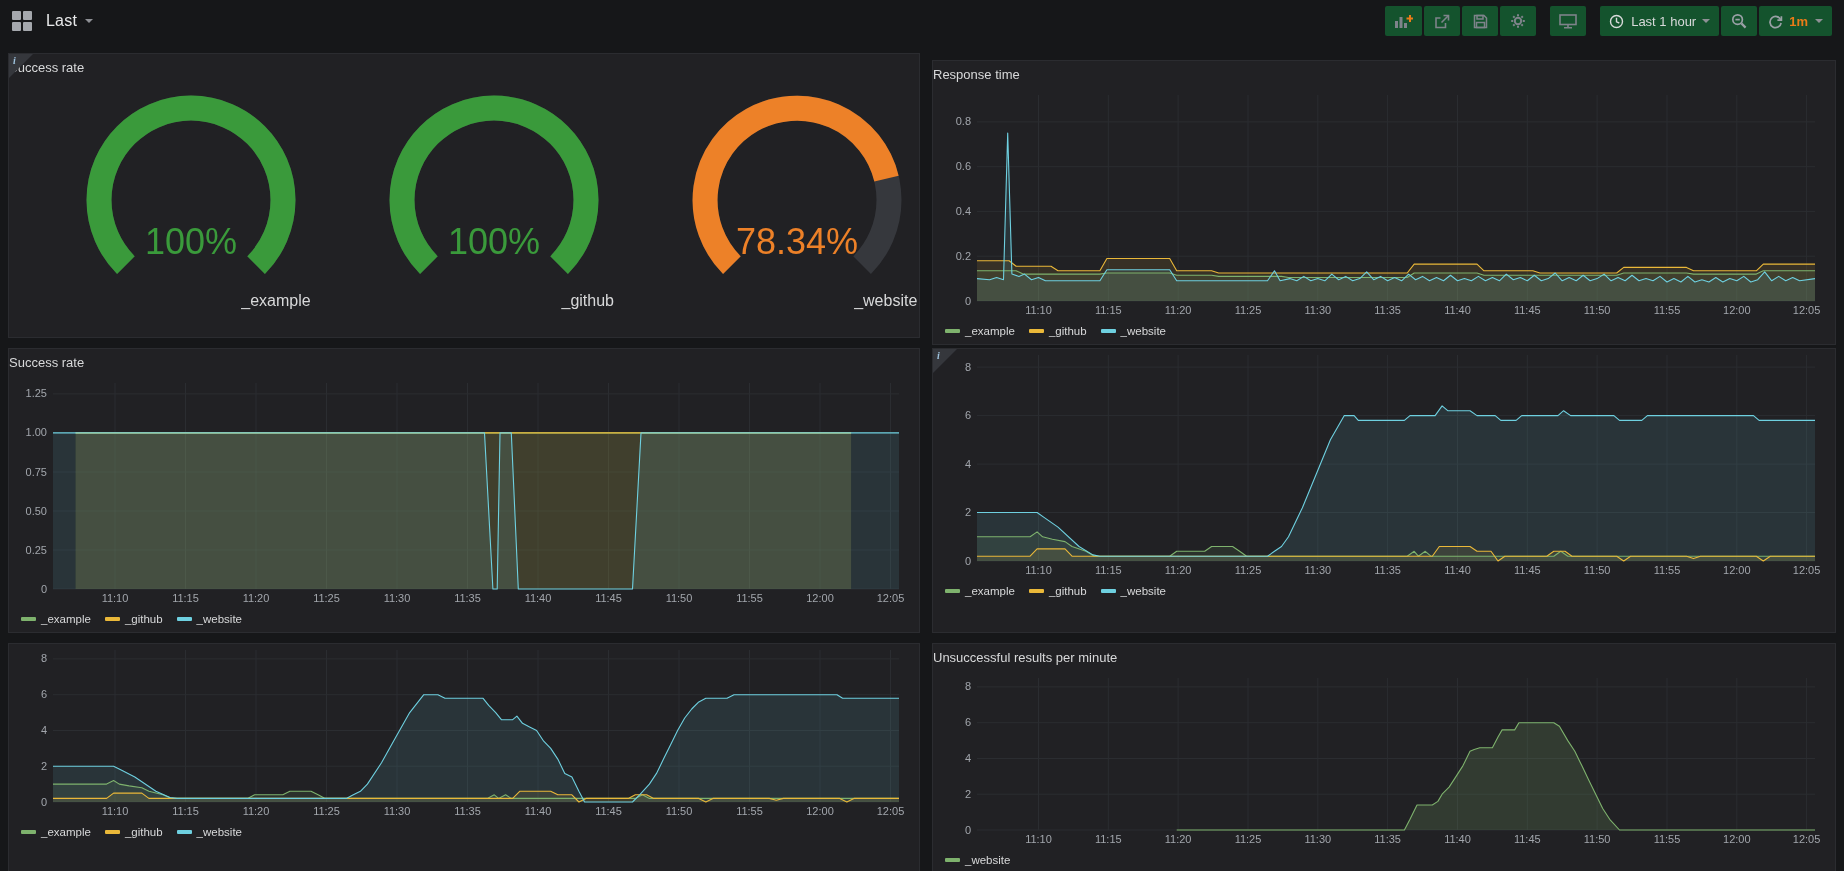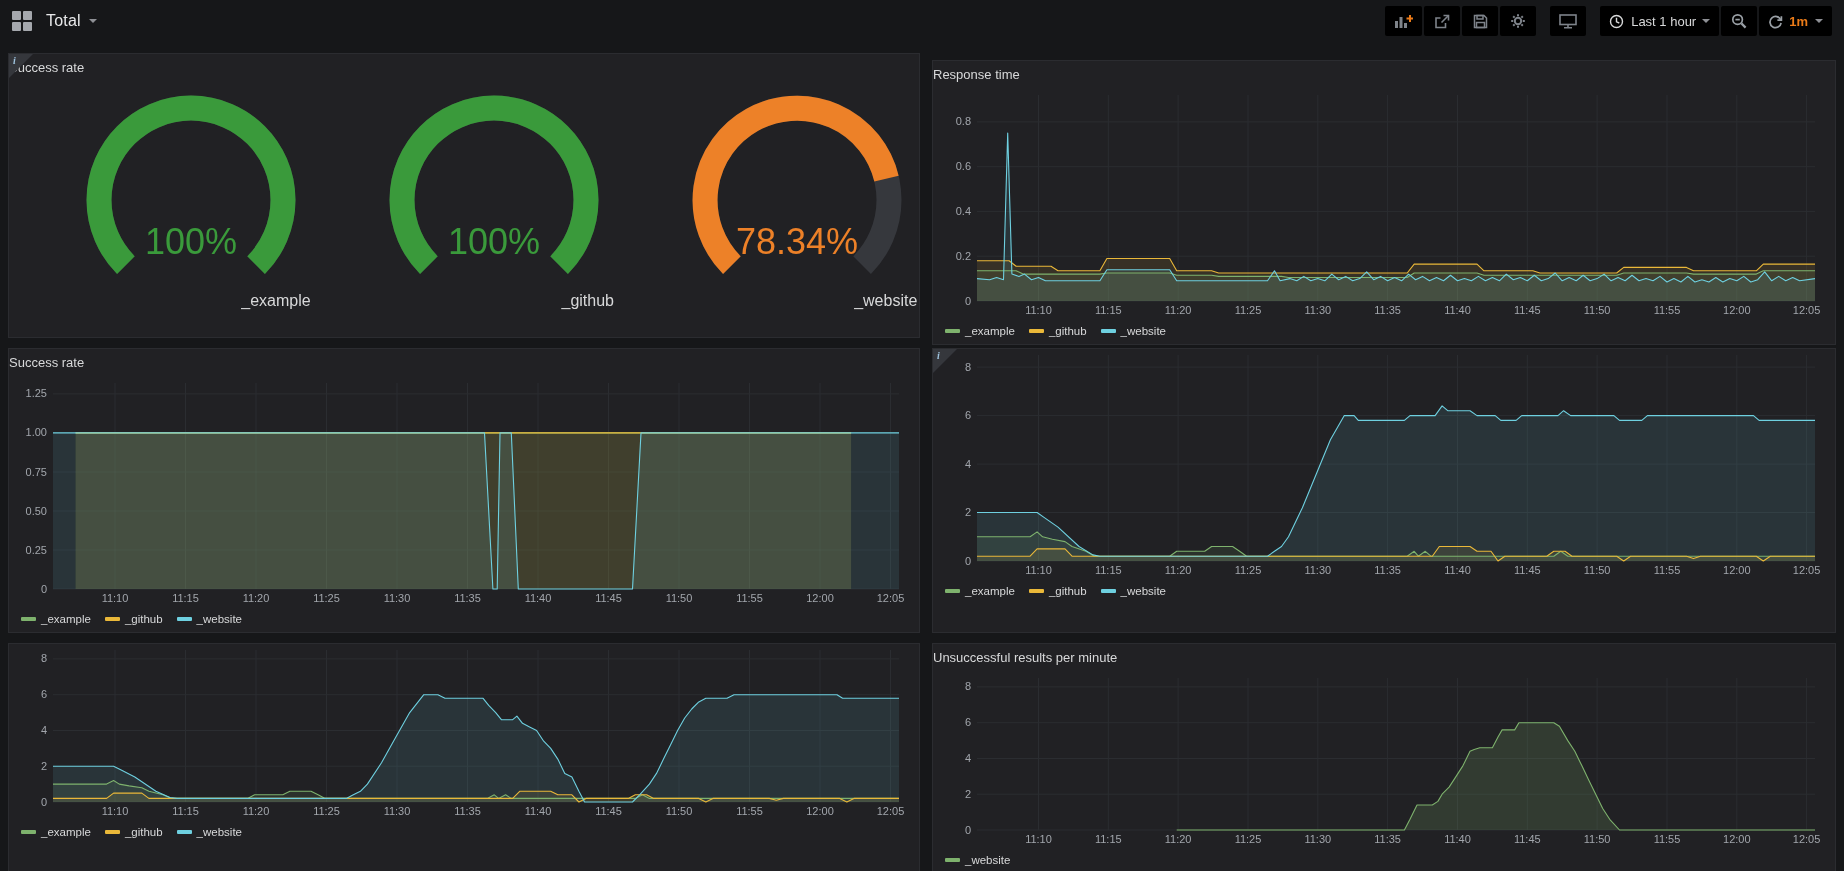--- a/index.html
+++ b/index.html
@@ -5,21 +5,21 @@
   html,body{margin:0;padding:0;background:#161719;}
   body{width:1844px;height:871px;overflow:hidden;font-family:"Liberation Sans",sans-serif;color:#d8d9da;position:relative;}
   
   .navbar{height:42px;display:flex;align-items:center;justify-content:space-between;padding:0 12px;background:#161719;}
   .nav-left{display:flex;align-items:center;}
   .logo-grid{display:grid;grid-template-columns:9px 9px;grid-template-rows:9px 9px;gap:2px;margin-right:14px;cursor:pointer;}
   .logo-grid span{background:#a5a8ad;border-radius:1px;}
   .dash-title{font-size:16px;color:#e8e9ea;font-weight:400;letter-spacing:.2px;}
   .caret{width:0;height:0;border-left:4px solid transparent;border-right:4px solid transparent;border-top:4px solid #8e9095;display:inline-block;margin-left:8px;}
   .nav-right{display:flex;align-items:center;}
-  .btn{height:30px;min-width:36px;background:#000000;border:none;border-radius:2px;display:flex;align-items:center;justify-content:center;margin-left:2px;cursor:pointer;color:#7e838a;padding:0 9px;}
+  .btn{height:30px;min-width:36px;background:#14532d;border:none;border-radius:2px;display:flex;align-items:center;justify-content:center;margin-left:2px;cursor:pointer;color:#7e838a;padding:0 9px;}
   .btn svg{display:block;}
   .btn-gap{margin-left:14px;}
   .btn-label{font-size:13px;color:#d8d9da;margin:0 2px 0 7px;}
   .btn-label.orange{color:#eb7b18;font-weight:700;margin-left:6px;}
   
   .dash{position:absolute;top:42px;left:0;width:1844px;height:829px;}
   .panel{position:absolute;background:#212124;border:1px solid #2b2c30;box-sizing:border-box;}
   .panel-title{height:28px;line-height:28px;text-align:left;font-size:13px;font-weight:500;color:#d8d9da;cursor:pointer;}
   .chart-body{position:relative;margin:0 8px;}
   .chart-body.tall{height:230px;}
@@ -39,21 +39,21 @@
 <body>
 
 <div class="navbar">
   <div class="nav-left">
     <div class="logo-grid">
         <span></span>
         <span></span>
         <span></span>
         <span></span>
       </div>
-    <span class="dash-title">Total</span>
+    <span class="dash-title">Last</span>
     <span class="caret"></span>
   </div>
   <div class="nav-right">
     <button class="btn">
       <svg width="19" height="15" viewBox="0 0 19 15">
           <rect x="1" y="7" width="3" height="7" fill="#7e838a"></rect>
           <rect x="5.5" y="3" width="3" height="11" fill="#7e838a"></rect>
           <rect x="10" y="9" width="3" height="5" fill="#7e838a"></rect>
           <rect x="15" y="1" width="2" height="7" fill="#eb7b18"></rect>
           <rect x="12.5" y="3.5" width="7" height="2" fill="#eb7b18"></rect>

